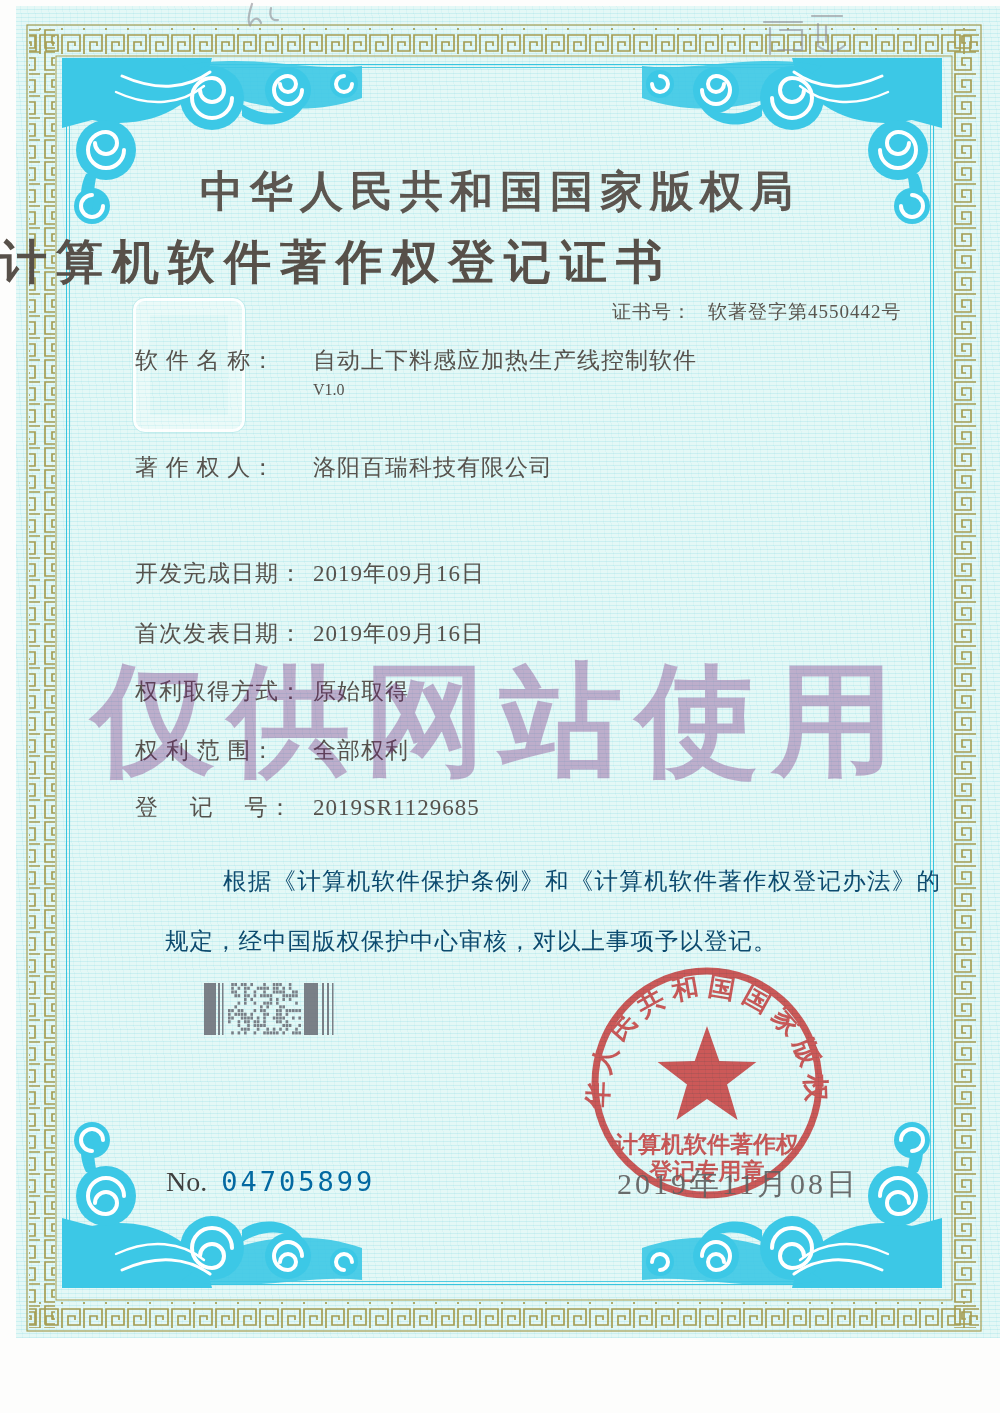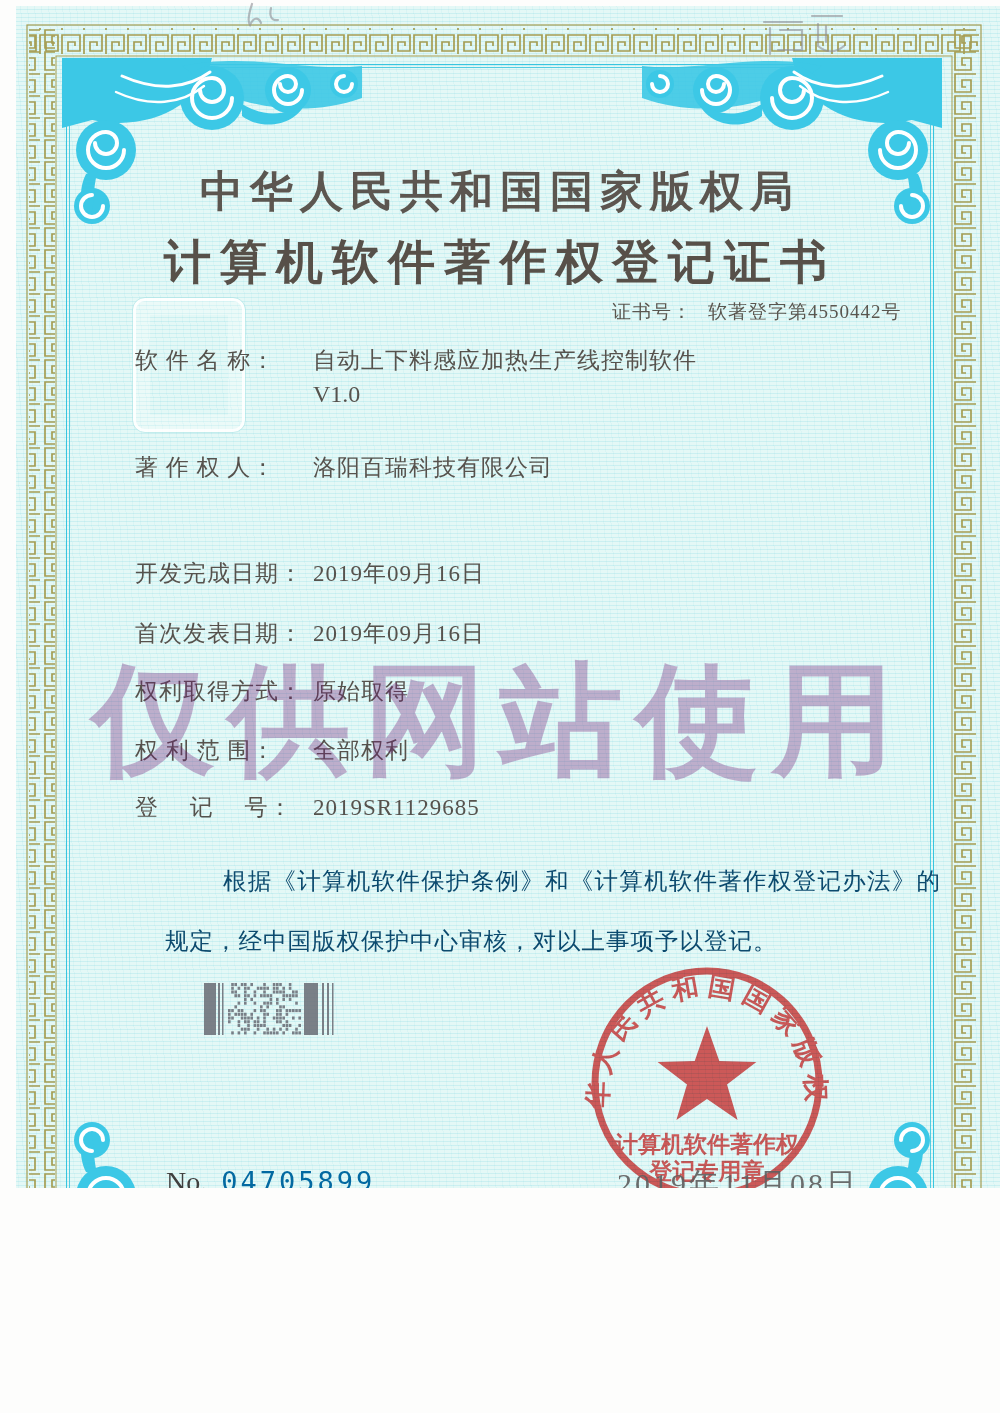--- a/index.html
+++ b/index.html
@@ -1,16 +1,16 @@
 <!DOCTYPE html>
 <html><head>
 <meta charset="utf-8">
 <style>
   html,body{margin:0;padding:0;background:#fdfdfc;}
-  .page{position:relative;width:1000px;height:1188px;overflow:hidden;
+  .page{position:relative;width:1000px;height:1338px;overflow:hidden;
         font-family:"Liberation Serif","DejaVu Serif",serif;color:#56524d;}
   
   .paper{position:absolute;left:16px;top:6px;width:984px;height:1348px;
          background:
            repeating-linear-gradient(0deg, rgba(70,196,214,.16) 0 1px, transparent 1px 4px),
            repeating-linear-gradient(86deg, rgba(70,196,214,.07) 0 1px, transparent 1px 7px),
            #e4f8f6;}
   .frame-svg{position:absolute;left:16px;top:6px;}
   
   .inner-line{position:absolute;left:66px;top:64px;width:866px;height:1219px;
@@ -20,27 +20,27 @@
   .corner.tl{left:62px;top:58px;}
   .corner.tr{left:642px;top:58px;transform:scaleX(-1);}
   .corner.bl{left:62px;top:1118px;transform:scaleY(-1);}
   .corner.br{left:642px;top:1118px;transform:scale(-1,-1);}
   
   .emboss{position:absolute;left:133px;top:298px;width:106px;height:128px;border-radius:12px;
           border:3px solid rgba(255,255,255,.9);outline:1px solid rgba(168,226,228,.55);
           box-shadow:inset 0 0 0 14px rgba(255,255,255,.25);}
   .title-authority{position:absolute;left:0;top:163px;width:100%;text-align:center;
           font-size:43px;font-weight:600;letter-spacing:7px;color:#5c5650;}
-  .title-cert{position:absolute;left:0;top:231px;width:100%;text-align:center;
+  .title-cert{position:absolute;left:0;top:231px;width:100%;text-align:left;
           font-size:47px;font-weight:700;letter-spacing:9px;color:#575049;}
   .certno{position:absolute;left:612px;top:299px;font-size:19px;letter-spacing:1px;color:#5a564f;text-align:right;}
   .certno .lbl{margin-right:16px;}
   .row{position:absolute;left:135px;font-size:23px;letter-spacing:1px;white-space:nowrap;}
   .row .lbl{display:inline-block;width:178px;}
-  .vline2{position:absolute;left:313px;font-size:24px;}
+  .vline2{position:absolute;left:313px;font-size:16px;}
   .para{position:absolute;left:133px;top:851px;width:776px;font-size:23.5px;line-height:60px;
         text-indent:58px;text-align:justify;letter-spacing:1px;color:#0c4a6e;margin-left:32px;}
   .watermark{position:absolute;left:500px;top:640px;transform:translateX(-50%);
         font-family:"DejaVu Sans","Liberation Sans",sans-serif;font-weight:700;
         font-size:122px;letter-spacing:14px;white-space:nowrap;color:#701a75;opacity:.33;z-index:5;}
   .barcode{position:absolute;left:204px;top:983px;z-index:4;}
   .seal{position:absolute;left:572px;top:948px;z-index:6;mix-blend-mode:multiply;}
   .seal-date{position:absolute;left:617px;top:1164px;font-size:30px;letter-spacing:3px;
         color:rgba(95,95,95,.92);z-index:7;}
   .no-line{position:absolute;left:166px;top:1166px;font-size:28px;z-index:4;color:#3f3f3f;}

